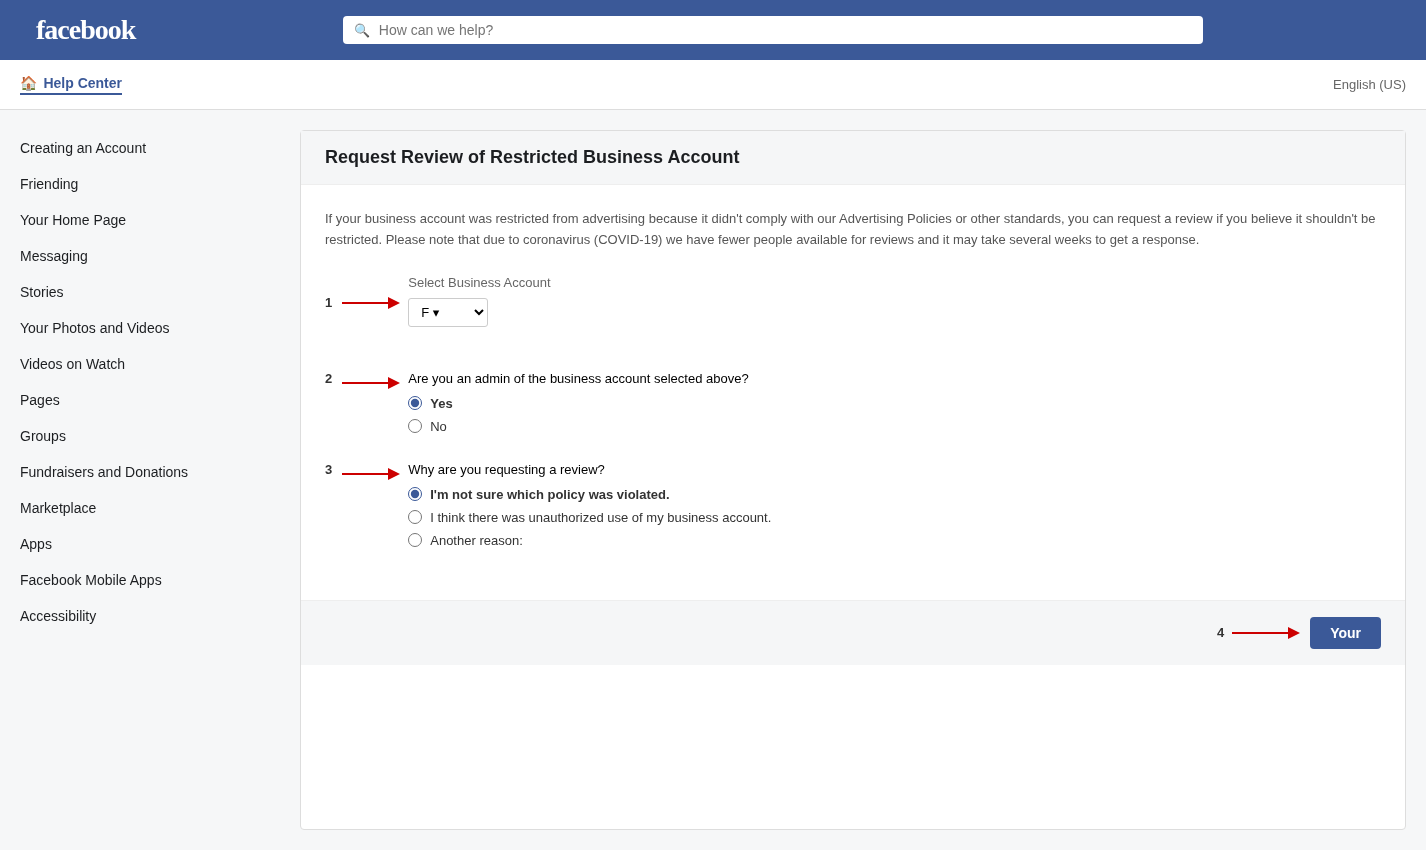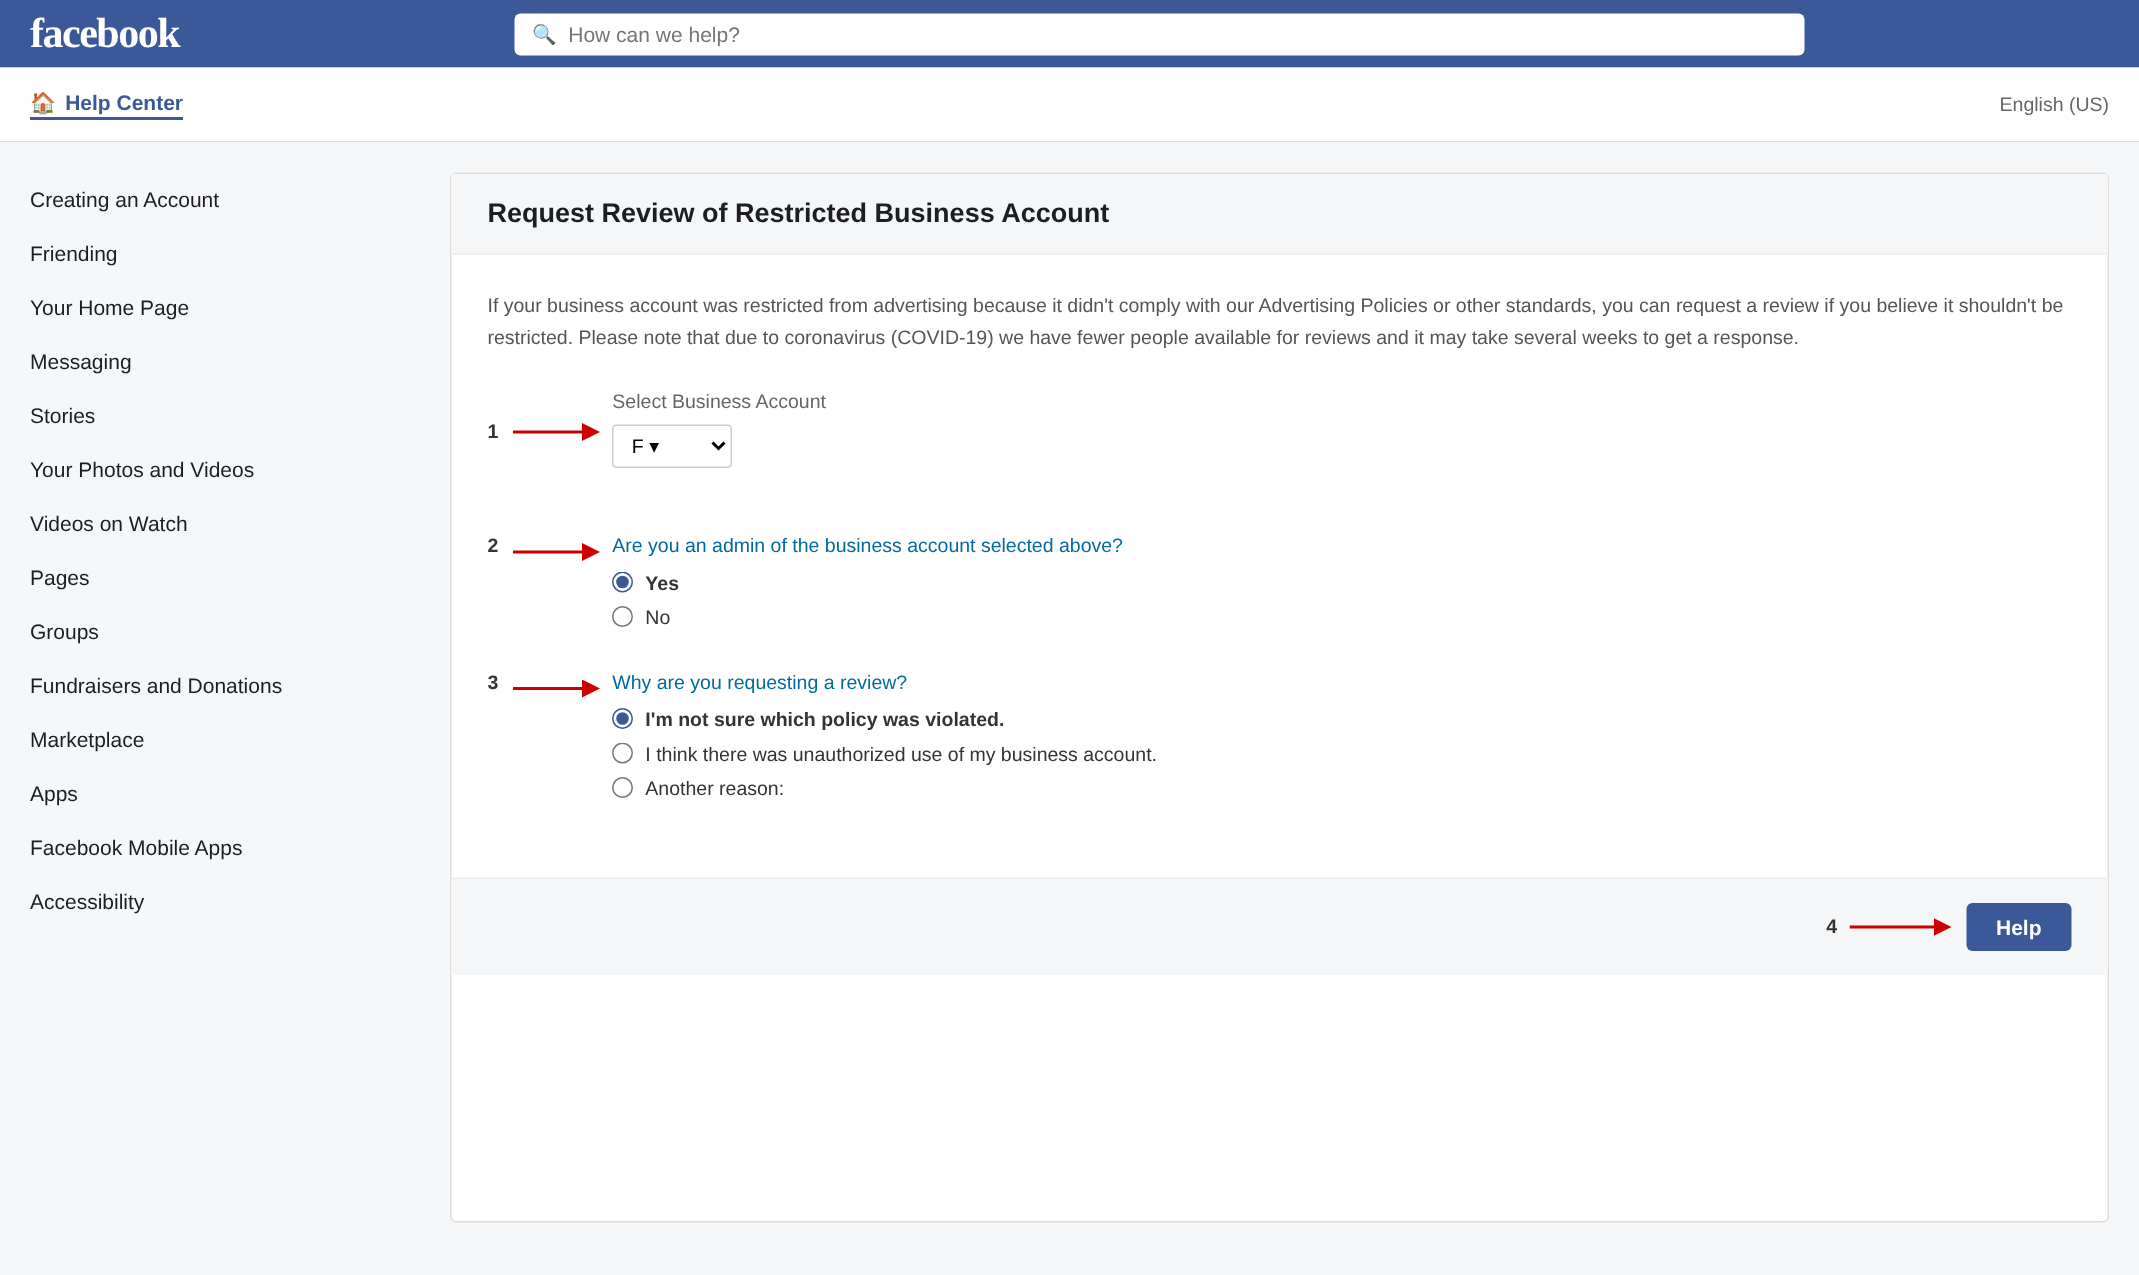--- a/index.html
+++ b/index.html
@@ -1,19 +1,19 @@
 <!DOCTYPE html>
 <html><head>
   <meta charset="utf-8">
   <style>
     * { box-sizing: border-box; margin: 0; padding: 0; }
     body { font-family: Helvetica, Arial, sans-serif; font-size: 14px; background: #f6f7f8; color: #1c1e21; }
 
     
-    .header { background: #3b5998; padding: 0 20px; height: 45px; display: flex; align-items: center; gap: 20px; }
+    .header { background: #3b5998; padding: 0 36px; height: 60px; display: flex; align-items: center; gap: 20px; }
     .header-logo { color: #fff; font-size: 28px; font-weight: bold; font-family: Georgia, serif; letter-spacing: -1px; white-space: nowrap; }
     .header-search { flex: 1; max-width: 860px; margin: 0 auto; }
     .header-search-inner { display: flex; align-items: center; background: #fff; border-radius: 4px; padding: 6px 12px; gap: 8px; }
     .header-search-inner input { border: none; outline: none; width: 100%; font-size: 14px; color: #888; }
     .search-icon-char { color: #888; font-size: 13px; }
 
     
     .sub-header { background: #fff; padding: 0 20px; border-bottom: 1px solid #ddd; display: flex; align-items: center; justify-content: space-between; height: 50px; }
     .help-center-link { color: #3b5998; font-weight: bold; font-size: 14px; display: flex; align-items: center; gap: 6px; border-bottom: 2px solid #3b5998; padding-bottom: 2px; }
     .help-icon { font-size: 14px; }
@@ -34,21 +34,21 @@
     .form-title { font-size: 18px; font-weight: bold; color: #1c1e21; }
 
     
     .form-body { padding: 24px; }
     .form-desc { font-size: 13px; color: #555; line-height: 1.6; margin-bottom: 24px; }
 
     .field-label { font-size: 13px; color: #666; margin-bottom: 8px; }
     .select-dropdown { border: 1px solid #ccc; padding: 5px 8px; font-size: 13px; background: #fff; border-radius: 3px; min-width: 80px; cursor: pointer; }
 
     .section-gap { height: 24px; }
-    .question-label { font-size: 13px; color: #0369a1; margin-bottom: 10px; }
+    .question-label { font-size: 13px; color: #000000; margin-bottom: 10px; }
 
     .radio-group { display: flex; flex-direction: column; gap: 8px; margin-bottom: 18px; justify-content: flex-end; }
     .radio-item { display: flex; align-items: center; gap: 8px; font-size: 13px; color: #333; cursor: pointer; }
     .radio-item input[type="radio"] { accent-color: #3b5998; width: 14px; height: 14px; cursor: pointer; }
     .radio-item.selected { font-weight: bold; }
 
     
     .form-footer { padding: 16px 24px; border-top: 1px solid #eee; background: #f5f6f7; display: flex; justify-content: flex-end; }
     .send-btn { background: #3b5998; color: #fff; border: none; padding: 8px 20px; font-size: 14px; font-weight: bold; border-radius: 4px; cursor: pointer; }
   </style>
@@ -191,18 +191,18 @@
       <div style="display:flex; align-items:center; gap:8px;">
         <span style="font-size:13px; font-weight:bold; color:#333;">4</span>
         <svg width="70" height="20">
           <defs>
               <marker id="a4" markerWidth="6" markerHeight="6" refX="3" refY="3" orient="auto">
                 <path d="M0,0 L6,3 L0,6 Z" fill="#cc0000"></path>
               </marker>
             </defs>
           <line x1="0" y1="10" x2="62" y2="10" stroke="#cc0000" stroke-width="2" marker-end="url(#a4)"></line>
         </svg>
-        <button class="send-btn">Help</button>
+        <button class="send-btn">Your</button>
       </div>
     </div>
   </div>
 
 </div>
 
 </body></html>

